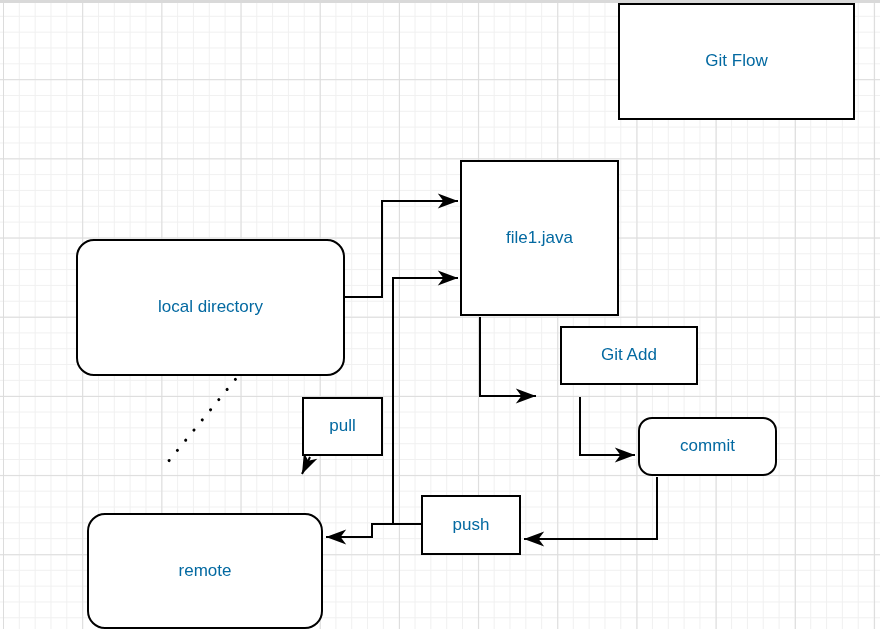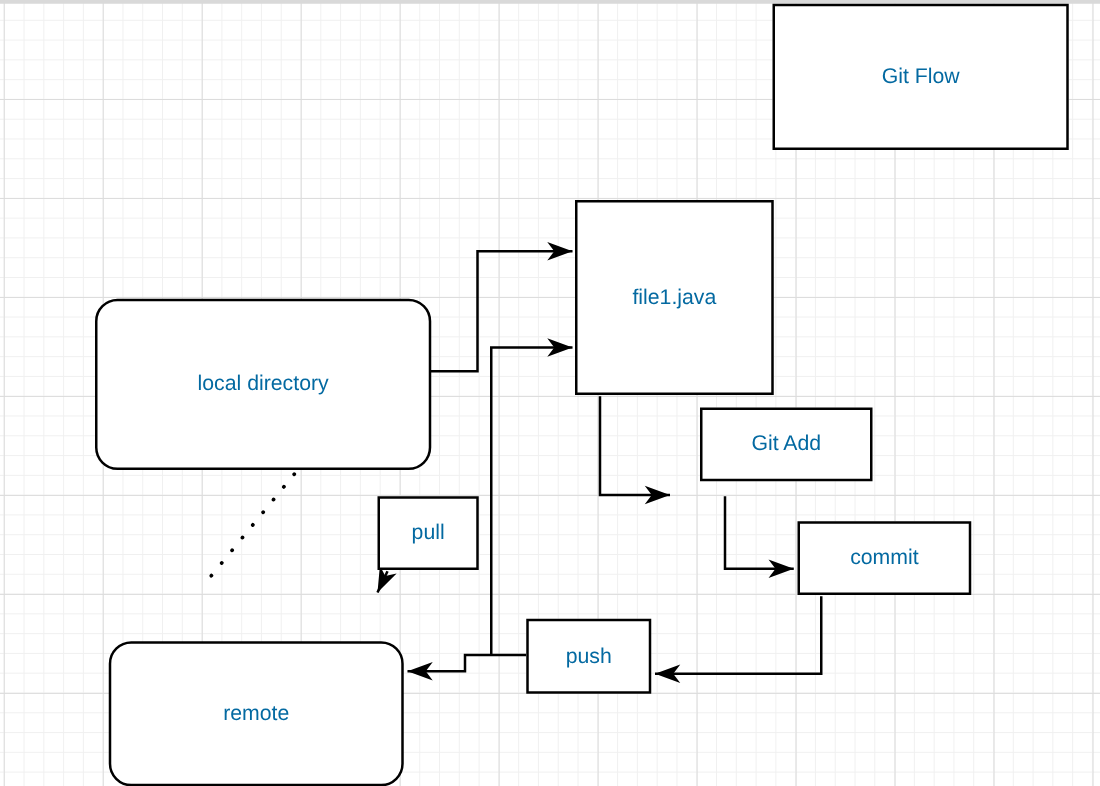--- a/index.html
+++ b/index.html
@@ -53,21 +53,21 @@
     z-index: 3;
     line-height: 1.2;
   }
   .node.rounded { border-radius: 18px; }
 
   
   #n-title   { left: 618px; top: 3px;   width: 237px; height: 117px; }
   #n-file1   { left: 460px; top: 160px; width: 159px; height: 156px; }
   #n-localdir{ left: 36px;  top: 239px; width: 269px; height: 137px; margin-left: 40px; }
   #n-gitadd  { left: 560px; top: 326px; width: 138px; height: 59px; }
-  #n-commit  { left: 638px; top: 417px; width: 139px; height: 59px; }
+  #n-commit  { left: 638px; top: 417px; width: 139px; height: 59px; border-radius: 14px; }
   #n-pull    { left: 302px; top: 397px; width: 81px;  height: 59px; }
   #n-push    { left: 421px; top: 495px; width: 100px; height: 60px; }
   #n-remote  { left: 87px;  top: 477px; width: 236px; height: 116px; margin-top: 36px; }
 </style>
 </head>
 <body>
 
 <div class="canvas">
 
   <div class="top-strip"></div>

